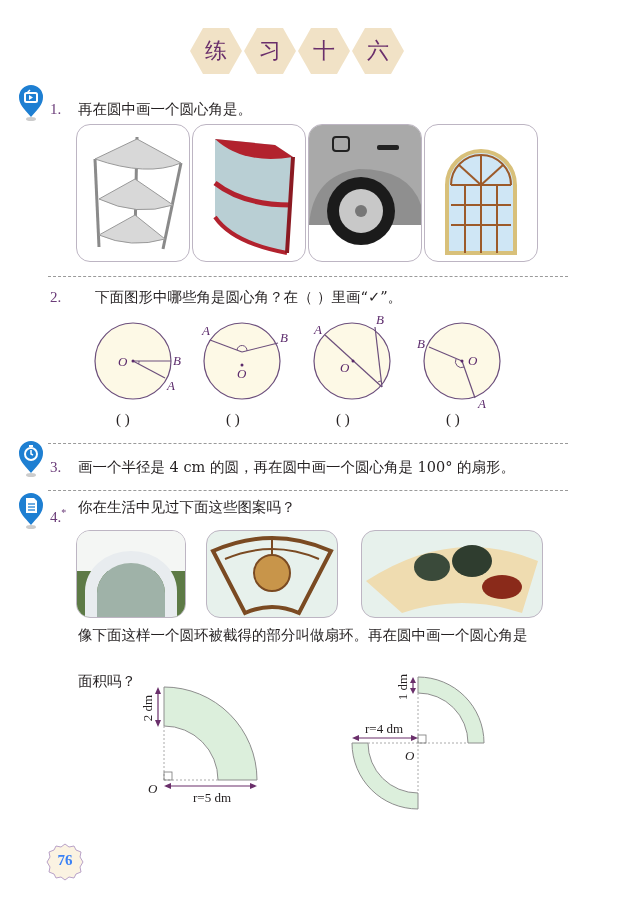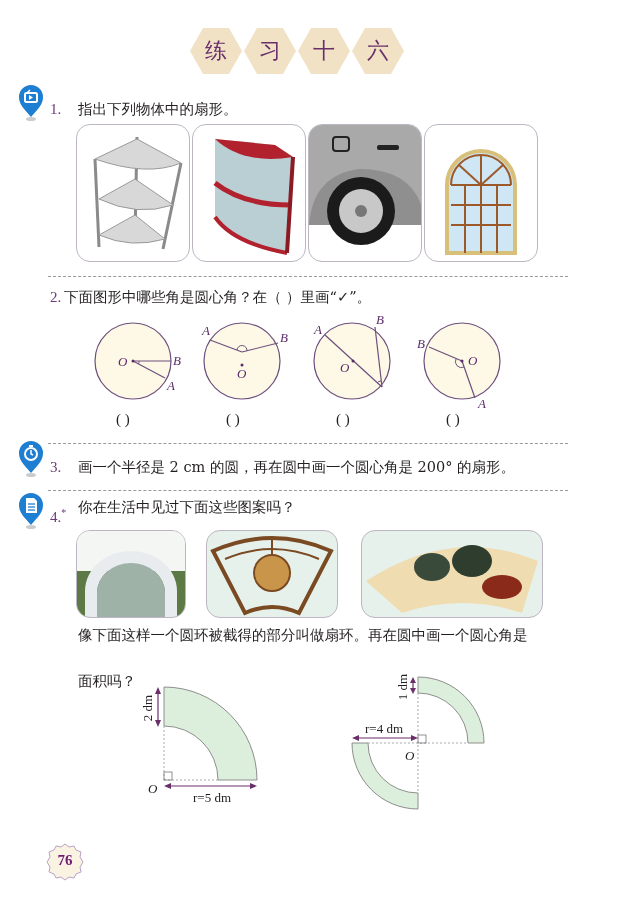--- a/index.html
+++ b/index.html
@@ -25,21 +25,21 @@
 </div>
 
 <svg class="pin" style="left:17px;top:84px" viewBox="0 0 28 38">
   <ellipse cx="14" cy="35" rx="5" ry="2" fill="#ccc"></ellipse>
   <path d="M14 33 C6 24 2 20 2 13 A12 12 0 0 1 26 13 C26 20 22 24 14 33Z" fill="#1e7fd2"></path>
   <rect x="8" y="9" width="12" height="9" rx="1.5" fill="none" stroke="#fff" stroke-width="2"></rect>
   <path d="M12 11 L16 13.5 L12 16Z" fill="#fff"></path>
   <path d="M10 9 L13 6" stroke="#fff" stroke-width="1.5"></path>
 </svg>
 <div class="qnum" style="left:50px;top:101px">1.</div>
-<div class="qtext" style="left:78px;top:100px">指出下列物体中的扇形。</div>
+<div class="qtext" style="left:78px;top:100px">再在圆中画一个圆心角是。</div>
 
 <div class="card" style="left:76px;top:124px;width:112px;height:136px">
   <svg width="112" height="136" viewBox="0 0 112 136">
     <g stroke="#8a8a8a" stroke-width="3" fill="none">
       <line x1="18" y1="34" x2="22" y2="122"></line>
         <line x1="60" y1="12" x2="58" y2="112"></line>
         <line x1="104" y1="38" x2="86" y2="124"></line>
     </g>
     <g fill="#d8d8d8" stroke="#999" stroke-width="1">
       <path d="M18 34 L60 14 L104 38 Q70 52 18 34Z"></path>
@@ -82,21 +82,21 @@
       <line x1="56" y1="60" x2="56" y2="30"></line>
         <line x1="56" y1="60" x2="34" y2="40"></line>
         <line x1="56" y1="60" x2="78" y2="40"></line>
     </g>
   </svg>
 </div>
 
 <div class="dash" style="top:276px"></div>
 
 <div class="qnum" style="left:50px;top:289px">2.</div>
-<div class="qtext" style="left:64px;top:288px">下面图形中哪些角是圆心角？在（    ）里画“✓”。</div>
+<div class="qtext" style="left:95px;top:288px">下面图形中哪些角是圆心角？在（    ）里画“✓”。</div>
 
 <svg class="abs" style="left:80px;top:310px" width="450" height="100" viewBox="0 0 450 100">
 
   <circle cx="53" cy="51" r="38" fill="#fdf9e6" stroke="#6c4f7c" stroke-width="1.2"></circle>
   <line x1="53" y1="51" x2="91" y2="51" stroke="#6c4f7c" stroke-width="1.2"></line>
   <line x1="53" y1="51" x2="85" y2="68" stroke="#6c4f7c" stroke-width="1.2"></line>
   <path d="M59 51 A6 6 0 0 1 58.5 54" fill="none" stroke="#6c4f7c"></path>
   <circle cx="53" cy="51" r="1.5" fill="#5b2a6b"></circle>
   <text class="lbl" x="38" y="56">O</text>
     <text class="lbl" x="93" y="55">B</text>
@@ -138,21 +138,21 @@
 <div class="dash" style="top:443px"></div>
 
 <svg class="pin" style="left:17px;top:440px" viewBox="0 0 28 38">
   <ellipse cx="14" cy="35" rx="5" ry="2" fill="#ccc"></ellipse>
   <path d="M14 33 C6 24 2 20 2 13 A12 12 0 0 1 26 13 C26 20 22 24 14 33Z" fill="#1e7fd2"></path>
   <circle cx="14" cy="14" r="6" fill="none" stroke="#fff" stroke-width="2"></circle>
   <path d="M14 10 L14 14 L16 15" stroke="#fff" stroke-width="1.5" fill="none"></path>
   <rect x="12" y="5" width="4" height="2" fill="#fff"></rect>
 </svg>
 <div class="qnum" style="left:50px;top:459px">3.</div>
-<div class="qtext" style="left:78px;top:458px">画一个半径是 2 cm 的圆，再在圆中画一个圆心角是 200°  的扇形。</div>
+<div class="qtext" style="left:78px;top:458px">画一个半径是 4 cm 的圆，再在圆中画一个圆心角是 100°  的扇形。</div>
 
 <div class="dash" style="top:490px"></div>
 
 <svg class="pin" style="left:17px;top:492px" viewBox="0 0 28 38">
   <ellipse cx="14" cy="35" rx="5" ry="2" fill="#ccc"></ellipse>
   <path d="M14 33 C6 24 2 20 2 13 A12 12 0 0 1 26 13 C26 20 22 24 14 33Z" fill="#1e7fd2"></path>
   <path d="M9 6 L17 6 L20 9 L20 21 L9 21Z" fill="#fff"></path>
   <g stroke="#1e7fd2" stroke-width="1.3">
       <line x1="11" y1="12" x2="18" y2="12"></line>
       <line x1="11" y1="15" x2="18" y2="15"></line>
@@ -216,14 +216,14 @@
   <path d="M22 73 L29 70 L29 76Z M88 73 L81 70 L81 76Z" fill="#6a2f6b"></path>
   <text x="77" y="22" transform="rotate(-90 77 22)" text-anchor="middle" font-family="Liberation Serif, serif" font-size="13" fill="#231f20">1 dm</text>
   <text x="54" y="68" text-anchor="middle" font-family="Liberation Serif, serif" font-size="13" fill="#231f20">r=4 dm</text>
   <text x="75" y="95" font-family="Liberation Serif, serif" font-style="italic" font-size="13" fill="#231f20">O</text>
 </svg>
 
 <div class="abs" style="left:44px;top:842px;width:42px;height:40px">
   <svg width="42" height="40" viewBox="0 0 42 40" style="position:absolute;left:0;top:0">
     <path d="M21 2 L25 5 L30 4 L32 8 L37 10 L36 15 L39 20 L36 25 L37 30 L32 32 L30 36 L25 35 L21 38 L17 35 L12 36 L10 32 L5 30 L6 25 L3 20 L6 15 L5 10 L10 8 L12 4 L17 5Z" fill="#fbf3e2" stroke="#b9a2c8" stroke-width="1"></path>
   </svg>
-  <div style="position:absolute;left:0;top:10px;width:42px;text-align:center;font-family:'Liberation Serif',serif;font-weight:bold;font-size:15px;color:#701a75">76</div>
+  <div style="position:absolute;left:0;top:10px;width:42px;text-align:center;font-family:'Liberation Serif',serif;font-weight:bold;font-size:15px;color:#3b82f6">76</div>
 </div>
 
 </body></html>

